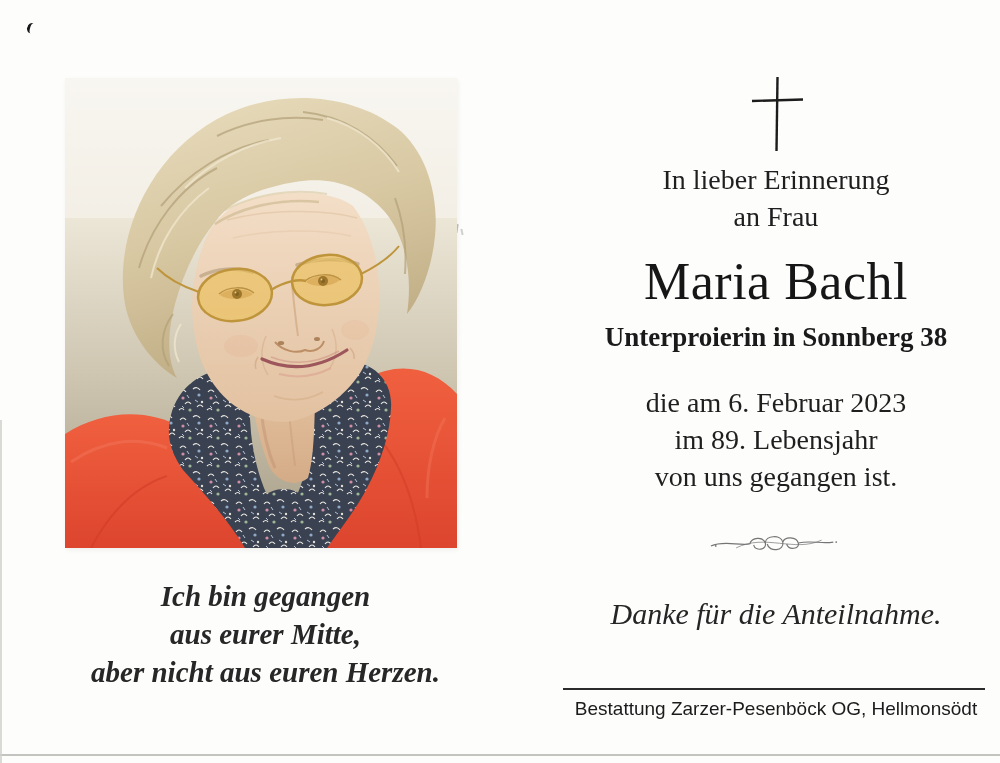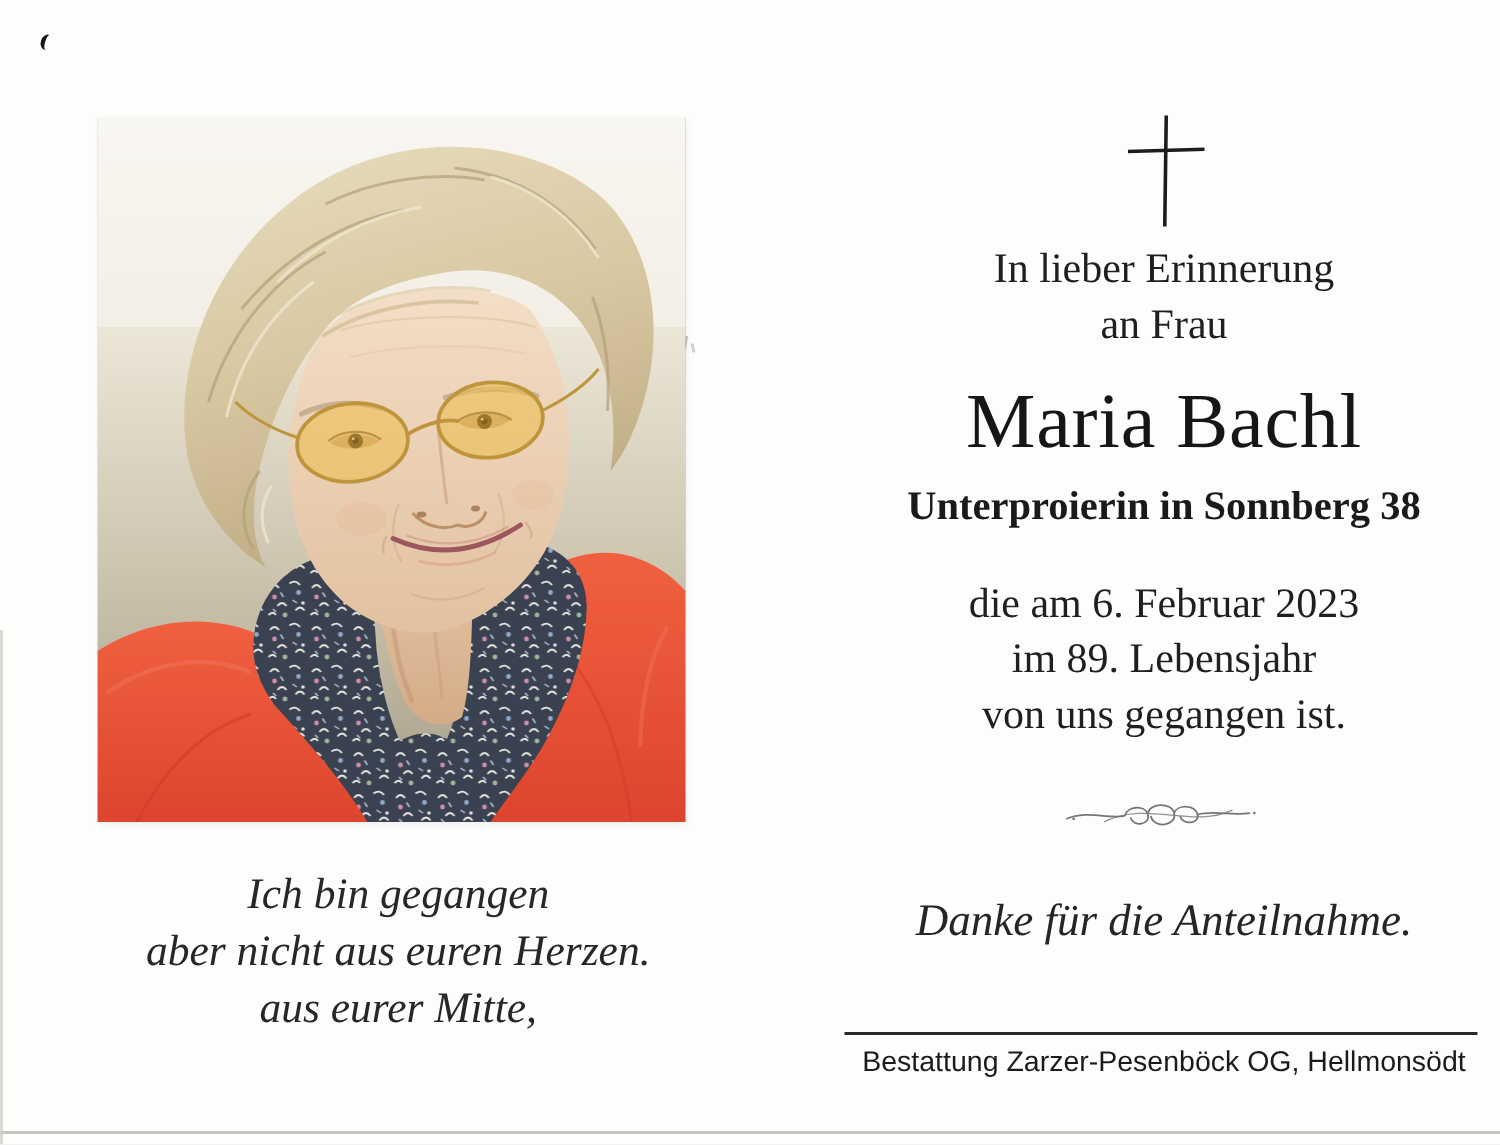--- a/index.html
+++ b/index.html
@@ -28,21 +28,21 @@
   .intro{top:161px;font-size:28px;line-height:37px;}
   .name{top:252px;font-size:52px;line-height:60px;letter-spacing:.5px;color:#161616;font-weight:normal;margin:0;}
   .subtitle{top:322px;font-size:27px;font-weight:bold;color:#1a1a1a;}
   .passing{top:384px;font-size:28px;line-height:37px;}
   .flourish-wrap{left:707px;top:531px;width:136px;height:26px;}
   .thanks{top:597px;font-size:30px;font-style:italic;color:#252525;}
   .rule{left:563px;top:688px;width:422px;height:2px;background:#2b2b2b;}
   .funeral{top:698px;font-size:19px;font-family:"Liberation Sans","DejaVu Sans",sans-serif;color:#1b1b1b;}
   
   .verse{left:63px;top:577px;width:405px;text-align:center;
-         font-size:29px;line-height:38px;font-style:italic;color:#272727;}
+         font-size:29px;line-height:38px;font-style:italic;color:#272727;font-weight:bold;}
   
   .speck{left:27px;top:23px;width:7px;height:11px;border-left:3px solid #161616;
          border-radius:50%;transform:rotate(16deg);}
   .tick1{left:456px;top:224px;width:2px;height:9px;background:#8a8a8a;opacity:.55;transform:rotate(8deg);}
   .tick2{left:461px;top:229px;width:2px;height:6px;background:#9a9a9a;opacity:.45;transform:rotate(-12deg);}
   .bottom-edge{left:0;top:754px;width:1000px;height:2px;background:#b8b8b5;opacity:.85;}
   .left-edge{left:0;top:420px;width:2px;height:343px;background:#cfcfcb;opacity:.8;}
 </style>
 </head>
 <body>
@@ -185,22 +185,22 @@
         <ellipse cx="262" cy="202" rx="31" ry="21" transform="rotate(-6 262 202)" fill="none" stroke="#e7cc7a" stroke-width="1" opacity="0.6"></ellipse>
         <path d="M206,212 C220,203 234,201 241,203" stroke="#bf953c" stroke-width="2.5" fill="none"></path>
         <path d="M134,214 C116,208 102,200 92,190" stroke="#bf953c" stroke-width="2" fill="none"></path>
         <path d="M296,196 C312,188 326,178 334,168" stroke="#bf953c" stroke-width="2" fill="none"></path>
       </g>
     </svg>
   </figure>
 
   <div class="abs verse">
     <div>Ich bin gegangen</div>
+    <div>aus eurer Mitte,</div>
     <div>aber nicht aus euren Herzen.</div>
-    <div>aus eurer Mitte,</div>
   </div>
 
   <div class="abs cross-wrap">
     <svg viewBox="0 0 66 80" width="66" height="80">
       <line x1="33.5" y1="3" x2="32.5" y2="77" stroke="#1c1c1c" stroke-width="2.4"></line>
       <line x1="8" y1="27" x2="59" y2="25.5" stroke="#1c1c1c" stroke-width="2.4"></line>
     </svg>
   </div>
 
   <div class="abs rcol intro">

